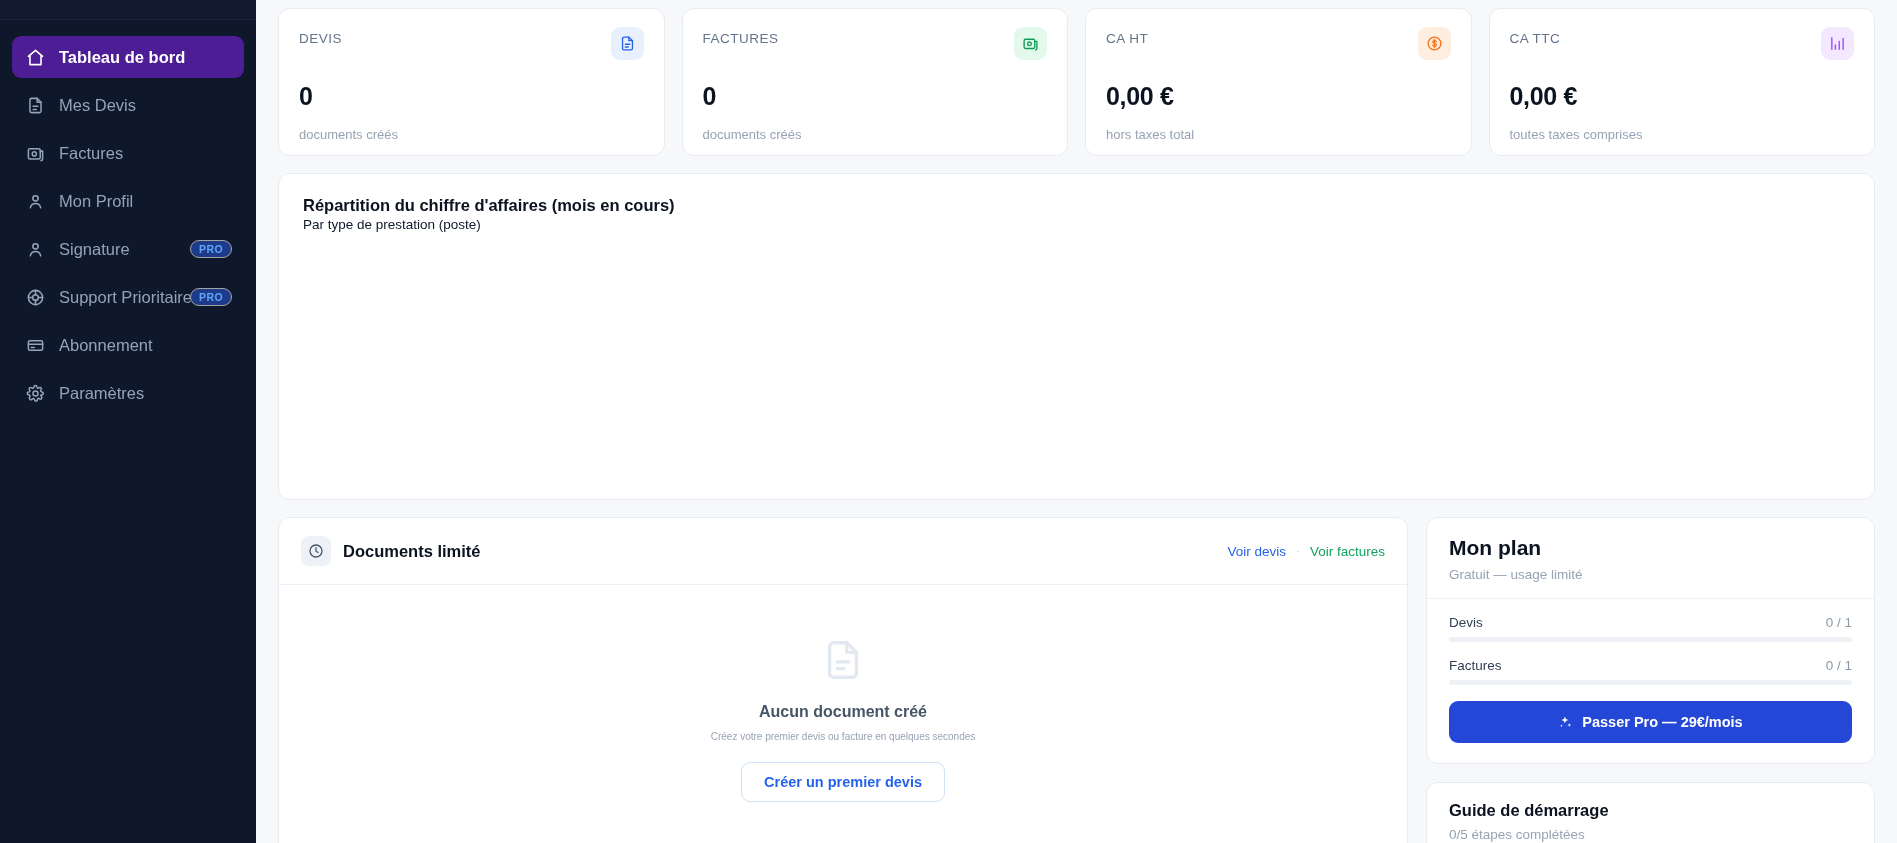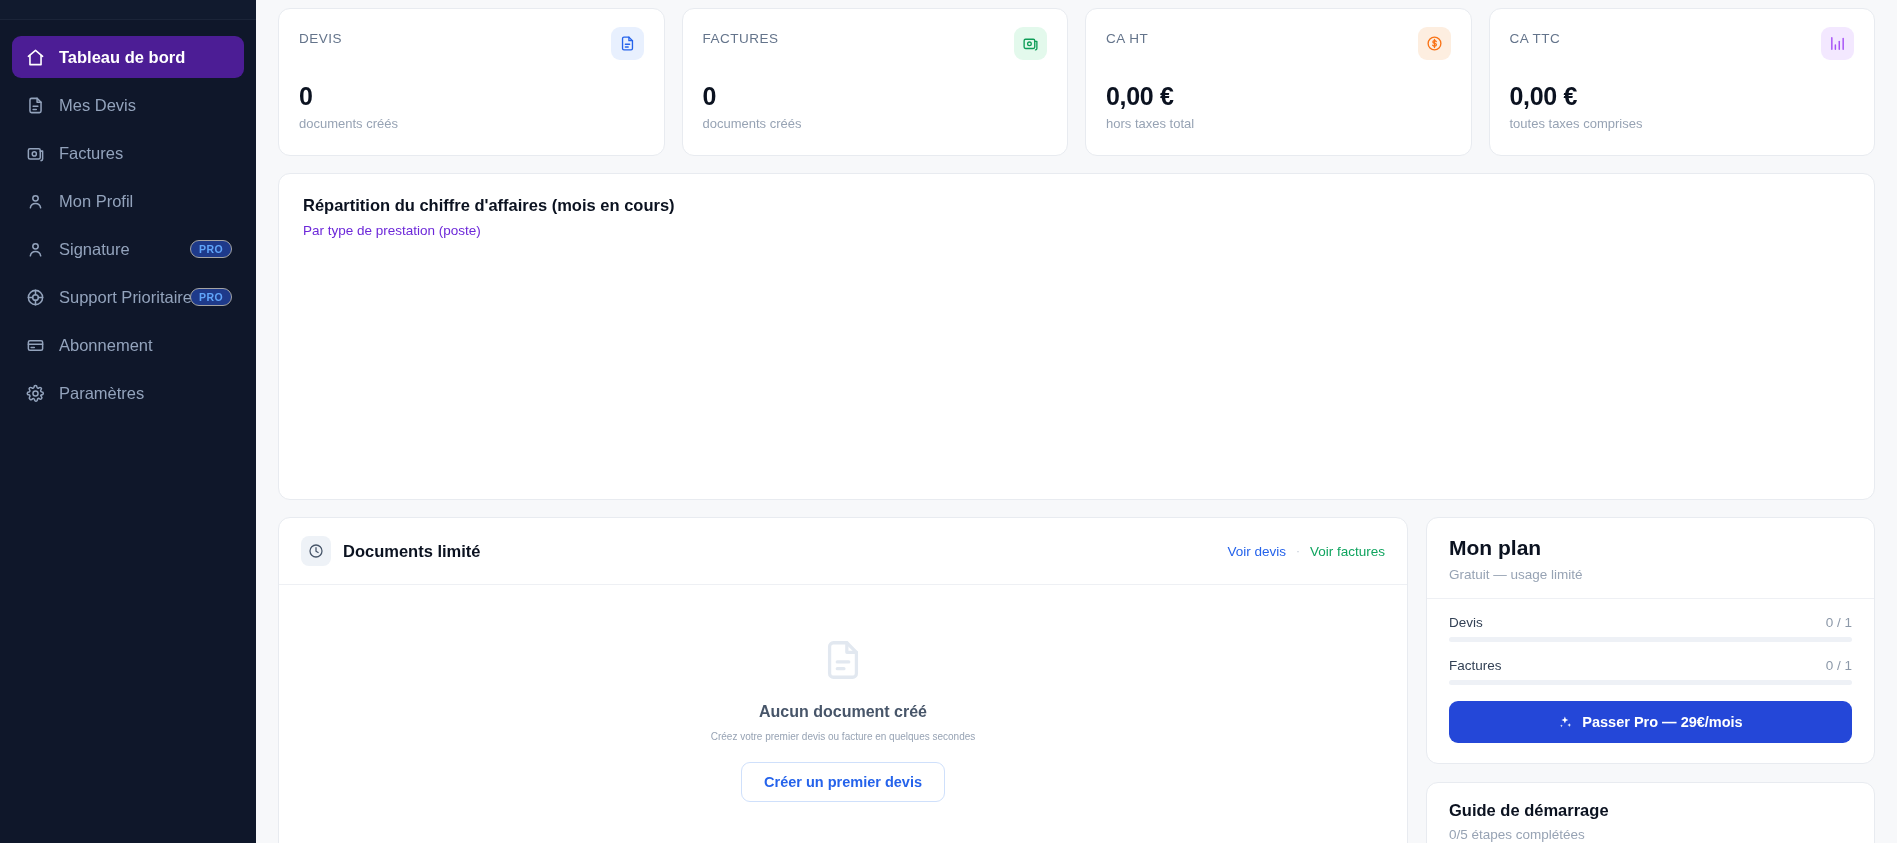--- a/index.html
+++ b/index.html
@@ -112,41 +112,41 @@
   .kpi-value {
     font-size: 25px;
     font-weight: bold;
     color: #0b1220;
     margin-top: 22px;
     letter-spacing: -.3px;
   }
   .kpi-sub {
     font-size: 13px;
     color: #97a3b4;
-    margin-top: 5px;
+    margin-top: 16px;
   }
 
   
   .chart-card {
     background: #ffffff;
     border: 1px solid #e8ebf0;
     border-radius: 12px;
     margin-top: 17px;
     padding: 22px 24px;
     height: 327px;
   }
   .chart-title {
     font-size: 16.5px;
     font-weight: bold;
     color: #0b1220;
   }
   .chart-subtitle {
     font-size: 13.5px;
-    color: #6d28d9;
-    margin-top: 8px;
+    color: #0f172a;
+    margin-top: 2px;
   }
   .chart-plot {
     height: 225px;
     display: flex;
     align-items: center;
     justify-content: center;
   }
 
   
   .lower {

